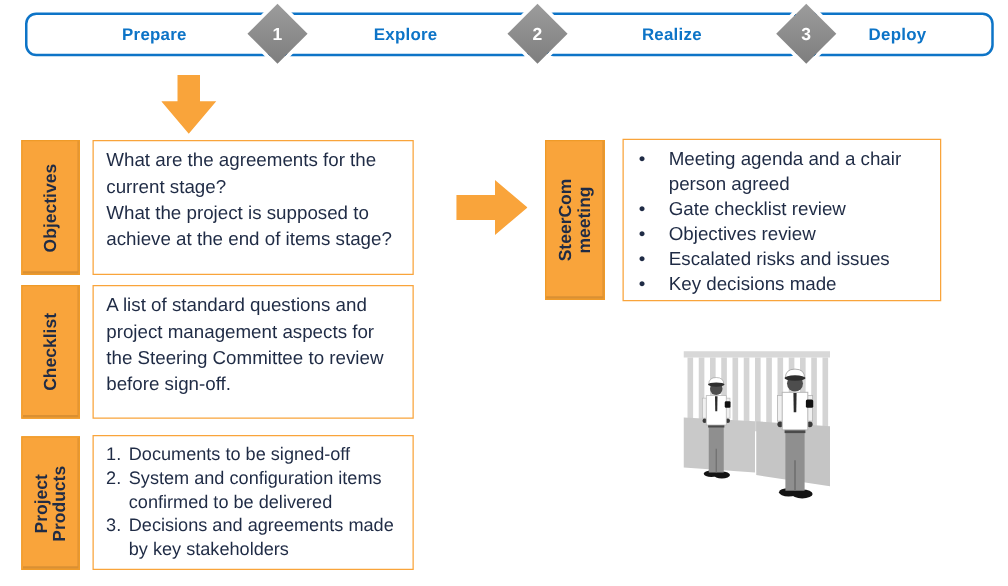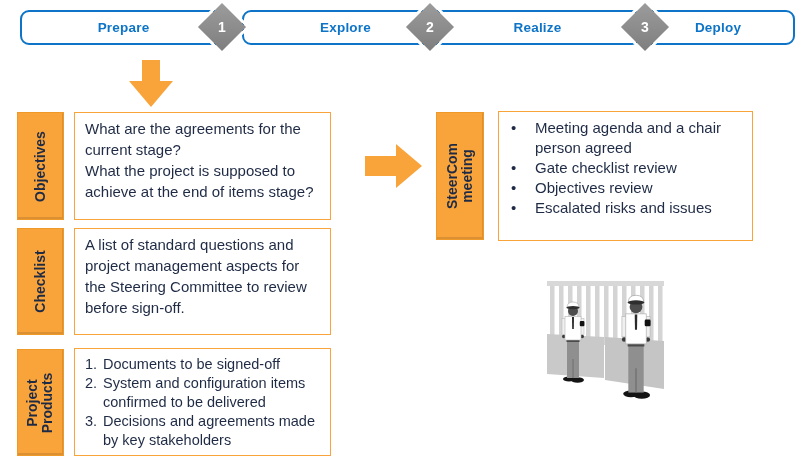--- a/index.html
+++ b/index.html
@@ -70,21 +70,21 @@
   .illustration{position:absolute;}
 </style>
 </head>
 <body>
 
 <div id="page">
 
   <div class="stage-box" style="left:20px;width:207px;">
     <span class="stage-label">Prepare</span>
   </div>
-  <div class="stage-box" style="left:242px;width:207px;">
+  <div class="stage-box" style="left:221px;width:207px;">
     <span class="stage-label">Explore</span>
   </div>
   <div class="stage-box" style="left:641px;width:154px;">
     <span class="stage-label">Deploy</span>
   </div>
   <div class="stage-box" style="left:434px;width:207px;">
     <span class="stage-label">Realize</span>
   </div>
 
   <div class="gate-diamond" style="left:205px;">
@@ -145,20 +145,21 @@
       <span>SteerCom</span>
       <span>meeting</span>
     </div>
   </div>
   <div class="content-box" style="left:498px;top:111px;width:255px;height:130px;">
     <ul class="bullets">
       <li>Meeting agenda and a chair person agreed</li>
       <li>Gate checklist review</li>
       <li>Objectives review</li>
       <li>Escalated risks and issues</li>
+      <li>Key decisions made</li>
     </ul>
   </div>
 
   <svg class="illustration" style="left:545px;top:277px;" width="126" height="127" viewBox="0 0 126 127">
     <defs>
       <g id="guard">
 
         <ellipse cx="-4" cy="78" rx="6" ry="2.6" fill="#141414"></ellipse>
         <ellipse cx="4.5" cy="79" rx="6.5" ry="2.8" fill="#141414"></ellipse>
 

